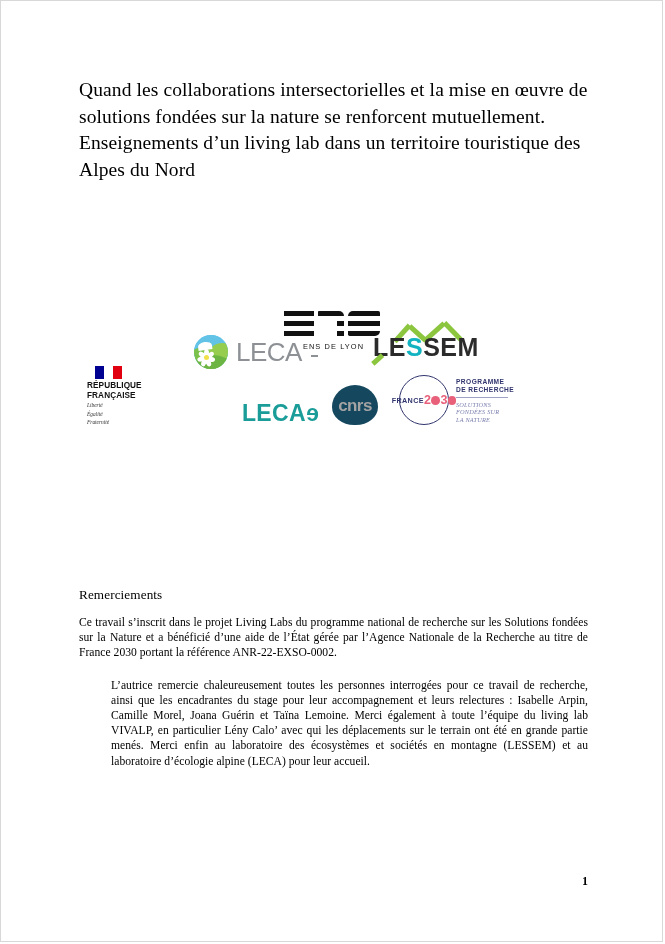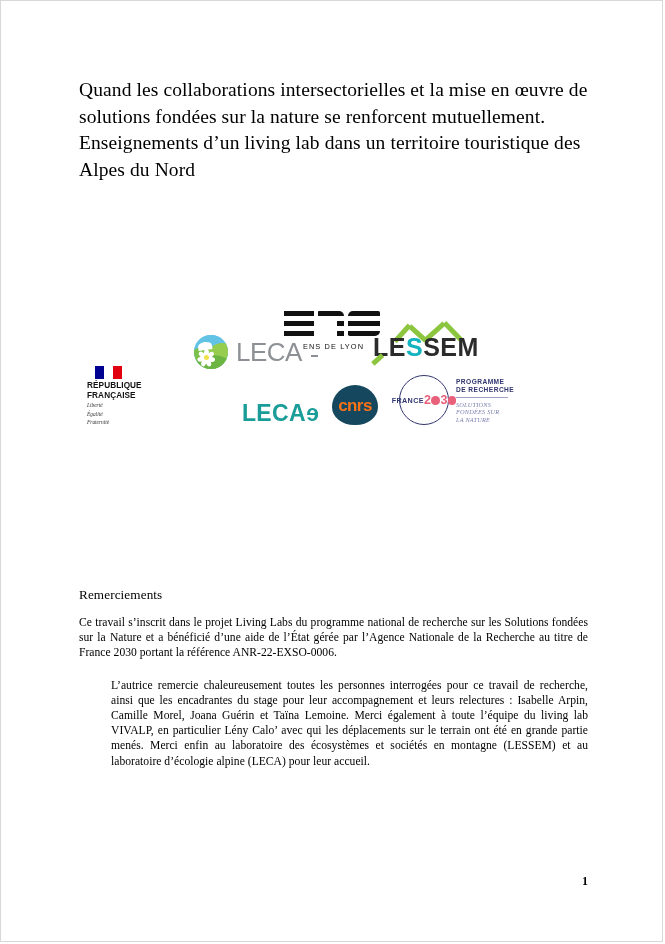--- a/index.html
+++ b/index.html
@@ -271,21 +271,21 @@
     background: #15485f;
     border-radius: 50% 50% 48% 48% / 55% 55% 45% 45%;
     display: flex;
     align-items: center;
     justify-content: center;
   }
   .cnrs-word {
     font-family: "Liberation Sans", sans-serif;
     font-size: 17px;
     font-weight: bold;
-    color: #f97316;
+    color: #a3a3a3;
     letter-spacing: -0.6px;
     line-height: 1;
   }
 
   
   .fr2030-logo {
     position: absolute;
     left: 320px;
     display: flex;
     align-items: center;
@@ -489,19 +489,19 @@
           <div class="fr-sub">SOLUTIONS</div>
           <div class="fr-sub">FONDÉES SUR</div>
           <div class="fr-sub">LA NATURE</div>
         </div>
       </div>
     </div>
   </div>
 
   <div class="ack">
     <div class="ack-heading">Remerciements</div>
-    <div class="ack-p">Ce travail s’inscrit dans le projet Living Labs du programme national de recherche sur les Solutions fondées sur la Nature et a bénéficié d’une aide de l’État gérée par l’Agence Nationale de la Recherche au titre de France 2030 portant la référence ANR-22-EXSO-0006.</div>
+    <div class="ack-p">Ce travail s’inscrit dans le projet Living Labs du programme national de recherche sur les Solutions fondées sur la Nature et a bénéficié d’une aide de l’État gérée par l’Agence Nationale de la Recherche au titre de France 2030 portant la référence ANR-22-EXSO-0002.</div>
     <div class="ack-p second">L’autrice remercie chaleureusement toutes les personnes interrogées pour ce travail de recherche, ainsi que les encadrantes du stage pour leur accompagnement et leurs relectures : Isabelle Arpin, Camille Morel, Joana Guérin et Taïna Lemoine. Merci également à toute l’équipe du living lab VIVALP, en particulier Lény Calo’ avec qui les déplacements sur le terrain ont été en grande partie menés. Merci enfin au laboratoire des écosystèmes et sociétés en montagne (LESSEM) et au laboratoire d’écologie alpine (LECA) pour leur accueil.</div>
   </div>
 
   <div class="page-number">1</div>
 
 </div>
 
 </body></html>

